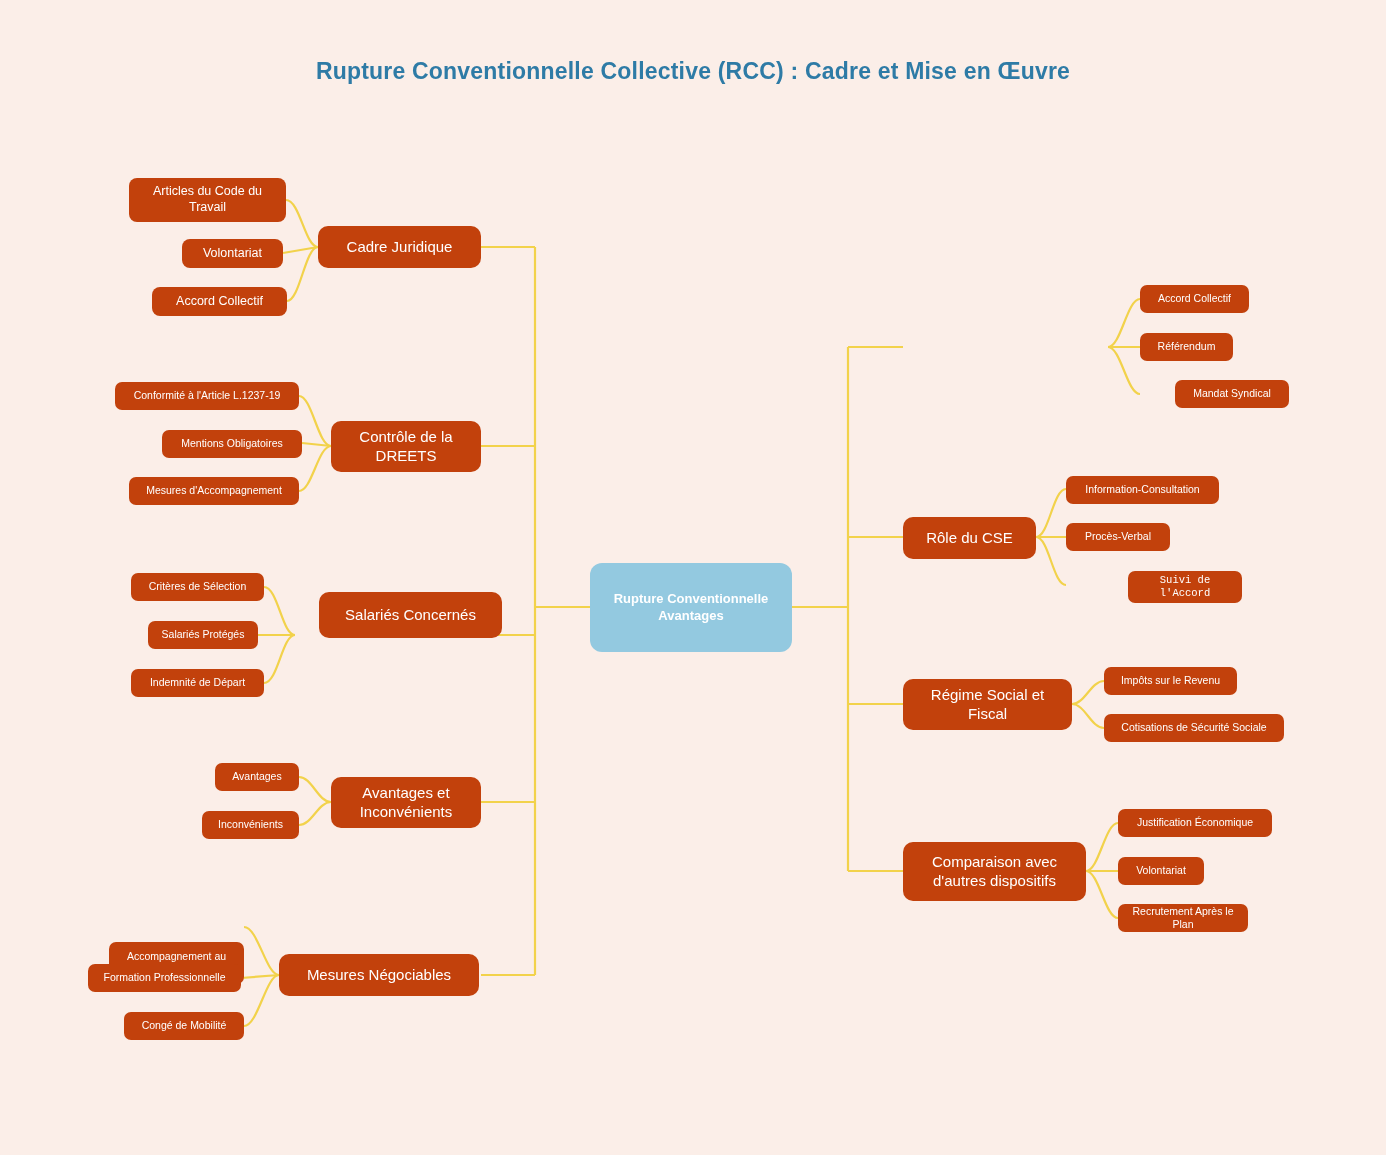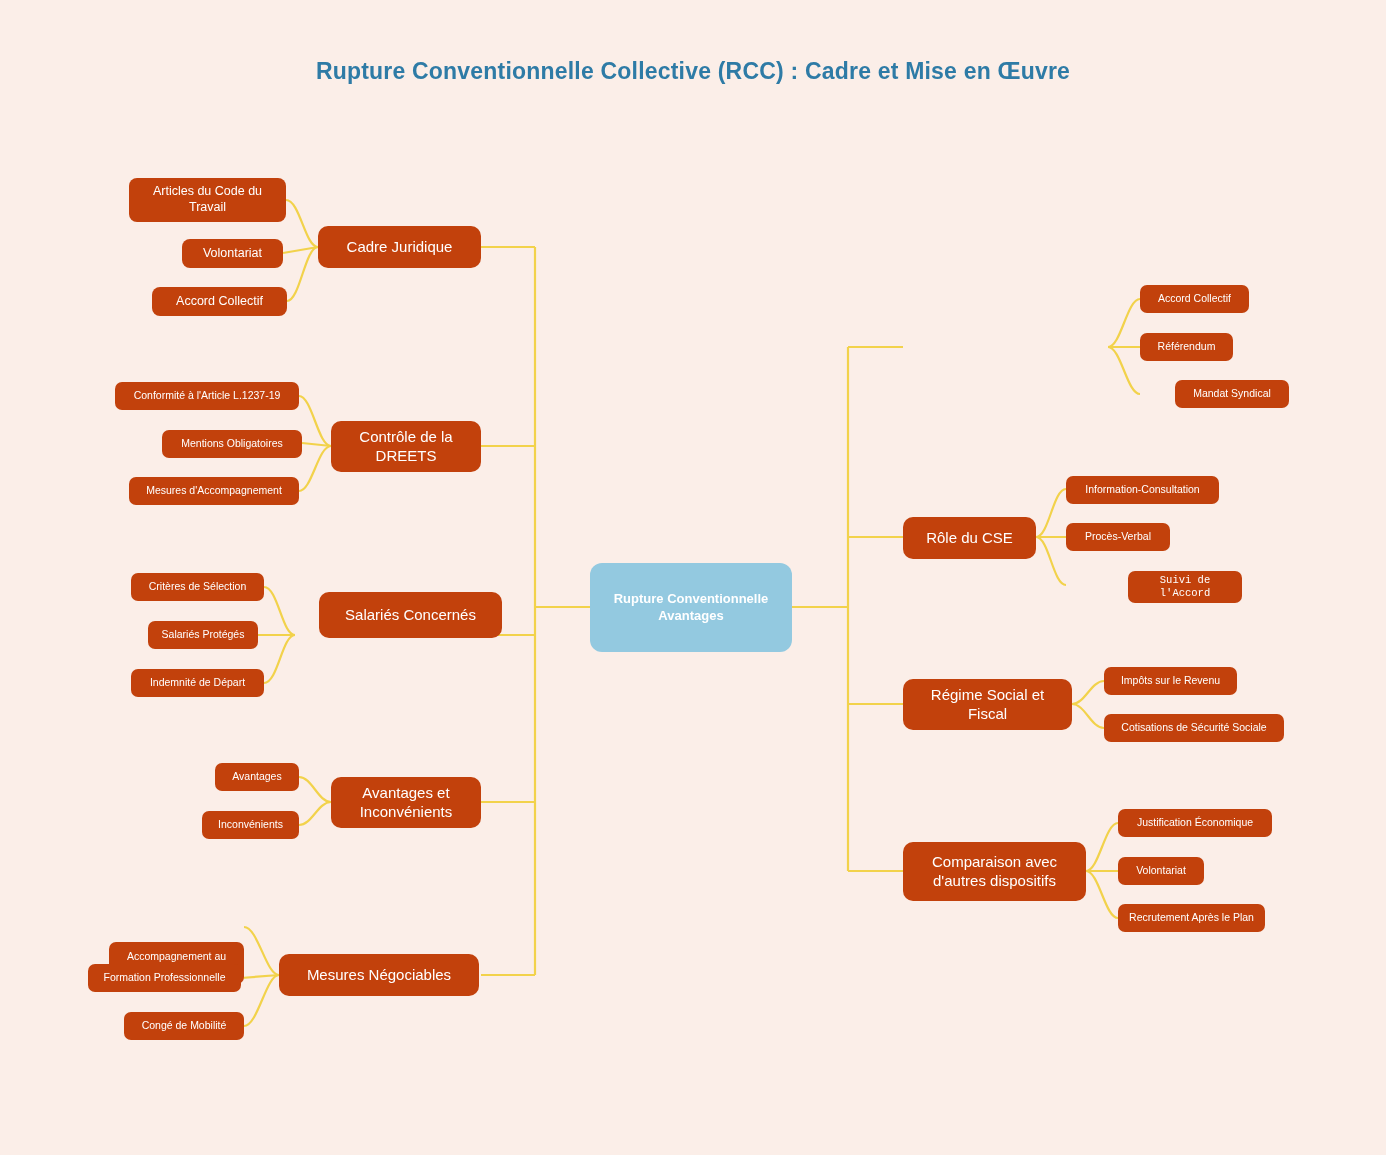--- a/index.html
+++ b/index.html
@@ -234,17 +234,17 @@
 
   <div class="node branch" style="left:903px; top:842px; width:183px; height:59px;">
     <span>Comparaison avec d'autres dispositifs</span>
   </div>
   <div class="node leaf" style="left:1118px; top:809px; width:154px; height:28px;">
     <span>Justification Économique</span>
   </div>
   <div class="node leaf" style="left:1118px; top:857px; width:86px; height:28px;">
     <span>Volontariat</span>
   </div>
-  <div class="node leaf" style="left:1118px; top:904px; width:147px; height:28px;">
+  <div class="node leaf" style="left:1118px; top:904px; width:130px; height:28px;">
     <span>Recrutement Après le Plan</span>
   </div>
 
 </div>
 
 </body></html>

